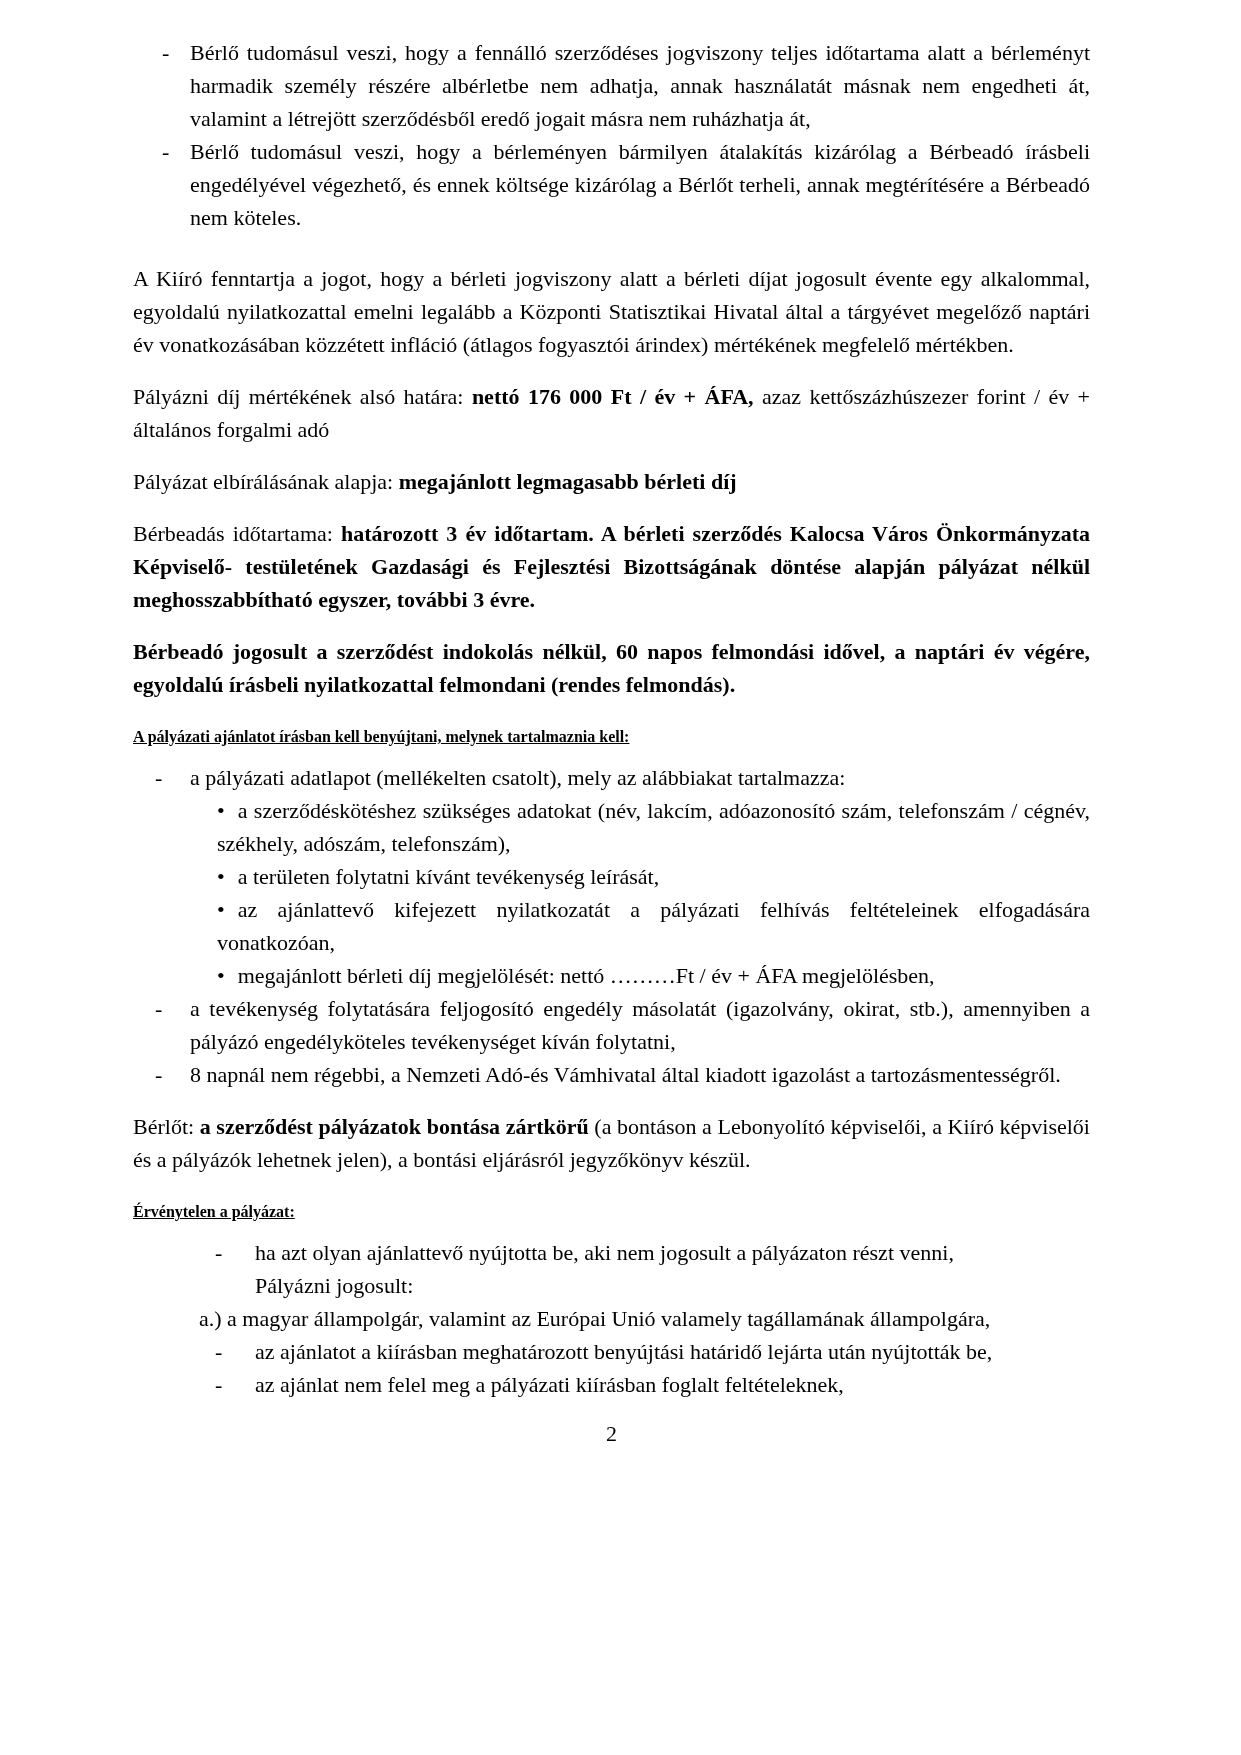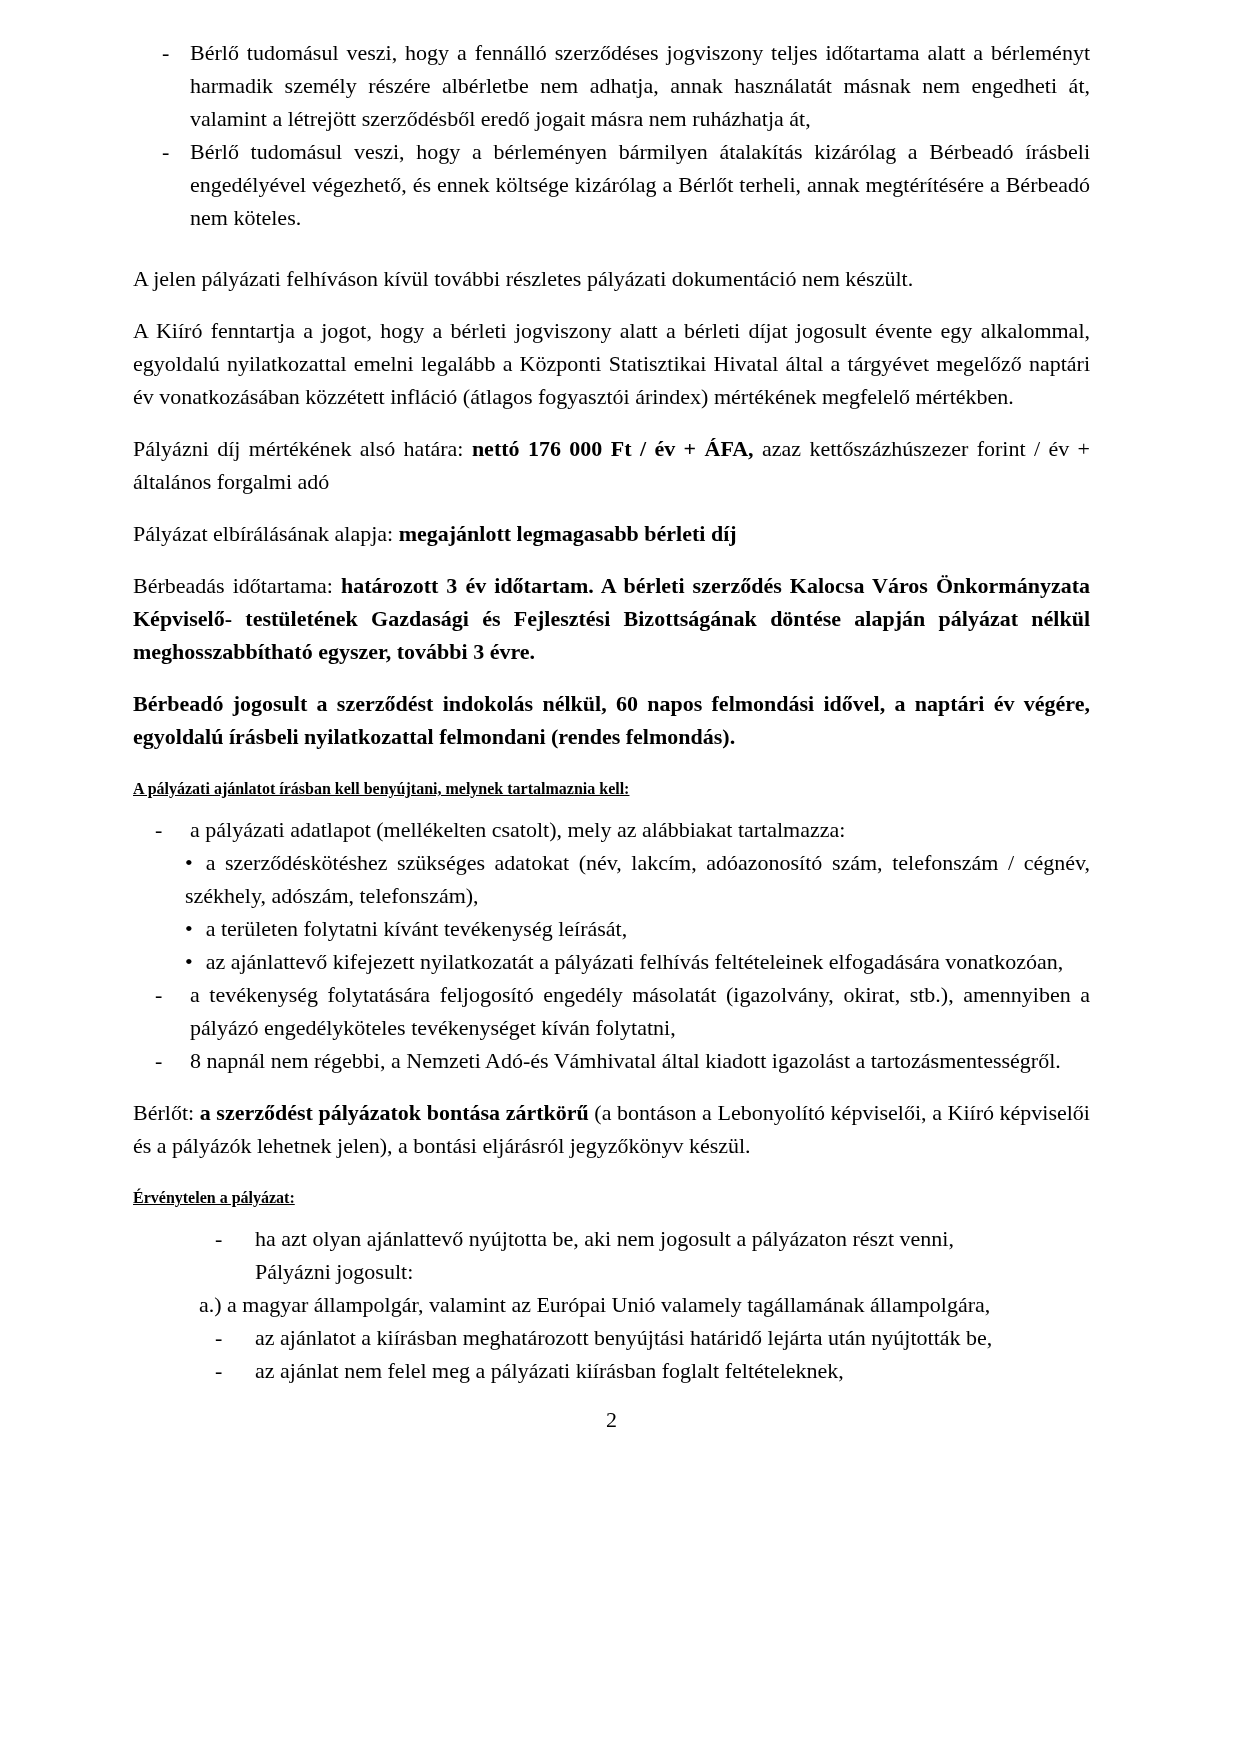--- a/index.html
+++ b/index.html
@@ -33,21 +33,21 @@
     position: relative;
     margin-left: 57px;
     text-align: justify;
   }
   .dash-item > .marker { position: absolute; left: -28px; }
 
   
   .submission-list { margin: 0 0 19px 0; }
   .submission-list .dash-item > .marker { left: -35px; }
 
-  .bullet-item { margin-left: 52px; text-align: justify; }
+  .bullet-item { margin-left: 84px; text-align: justify; }
   .bullet-item .bullet { margin-right: 13px; }
 
   
   .invalid-list { margin: 0; }
   .invalid-item {
     position: relative;
     margin-left: 122px;
     text-align: justify;
   }
   .invalid-item > .marker { position: absolute; left: -40px; }
@@ -75,21 +75,20 @@
     <div class="dash-item">
       <span class="marker">-</span>
       <span>Bérlő tudomásul veszi, hogy a fennálló szerződéses jogviszony teljes időtartama alatt a bérleményt harmadik személy részére albérletbe nem adhatja, annak használatát másnak nem engedheti át, valamint a létrejött szerződésből eredő jogait másra nem ruházhatja át,</span>
     </div>
     <div class="dash-item">
       <span class="marker">-</span>
       <span>Bérlő tudomásul veszi, hogy a bérleményen bármilyen átalakítás kizárólag a Bérbeadó írásbeli engedélyével végezhető, és ennek költsége kizárólag a Bérlőt terheli, annak megtérítésére a Bérbeadó nem köteles.</span>
     </div>
   </div>
 
-  <p>A jelen pályázati felhíváson kívül további részletes pályázati dokumentáció nem készült.</p>
 
   <p>A Kiíró fenntartja a jogot, hogy a bérleti jogviszony alatt a bérleti díjat jogosult évente egy alkalommal, egyoldalú nyilatkozattal emelni legalább a Központi Statisztikai Hivatal által a tárgyévet megelőző naptári év vonatkozásában közzétett infláció (átlagos fogyasztói árindex) mértékének megfelelő mértékben.</p>
 
   <p><span>Pályázni díj mértékének alsó határa: </span><b>nettó 176 000 Ft / év + ÁFA,</b><span> azaz kettőszázhúszezer forint / év + általános forgalmi adó</span></p>
 
   <p><span>Pályázat elbírálásának alapja: </span><b>megajánlott legmagasabb bérleti díj</b></p>
 
   <p><span>Bérbeadás időtartama: </span><b>határozott 3 év időtartam. A bérleti szerződés Kalocsa Város Önkormányzata Képviselő- testületének Gazdasági és Fejlesztési Bizottságának döntése alapján pályázat nélkül meghosszabbítható egyszer, további 3 évre.</b></p>
 
   <p class="bold">Bérbeadó jogosult a szerződést indokolás nélkül, 60 napos felmondási idővel, a naptári év végére, egyoldalú írásbeli nyilatkozattal felmondani (rendes felmondás).</p>
@@ -102,20 +101,23 @@
       <span>a pályázati adatlapot (mellékelten csatolt), mely az alábbiakat tartalmazza:</span>
     </div>
     <div class="bullet-item">
       <span class="bullet">•</span><span>a szerződéskötéshez szükséges adatokat (név, lakcím, adóazonosító szám, telefonszám / cégnév, székhely, adószám, telefonszám),</span>
     </div>
     <div class="bullet-item">
       <span class="bullet">•</span><span>a területen folytatni kívánt tevékenység leírását,</span>
     </div>
     <div class="bullet-item">
       <span class="bullet">•</span><span>az ajánlattevő kifejezett nyilatkozatát a pályázati felhívás feltételeinek elfogadására vonatkozóan,</span>
+    </div>
+    <div class="bullet-item">
+      <span class="bullet">•</span><span>megajánlott bérleti díj megjelölését: nettó ………Ft / év + ÁFA megjelölésben,</span>
     </div>
     <div class="dash-item">
       <span class="marker">-</span>
       <span>a tevékenység folytatására feljogosító engedély másolatát (igazolvány, okirat, stb.), amennyiben a pályázó engedélyköteles tevékenységet kíván folytatni,</span>
     </div>
     <div class="dash-item">
       <span class="marker">-</span>
       <span>8 napnál nem régebbi, a Nemzeti Adó-és Vámhivatal által kiadott igazolást a tartozásmentességről.</span>
     </div>
   </div>

